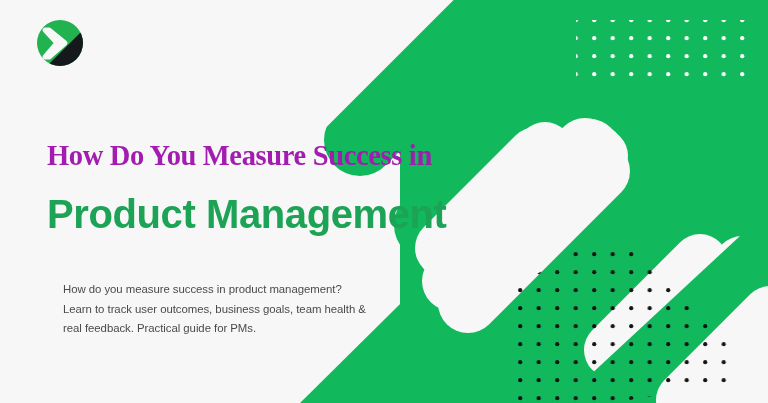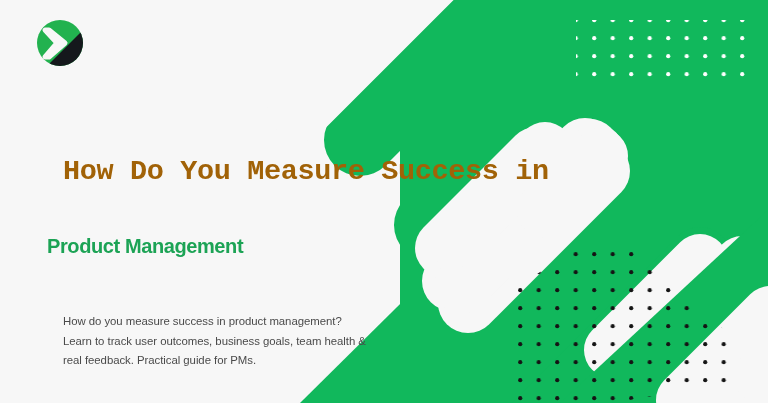--- a/index.html
+++ b/index.html
@@ -43,35 +43,35 @@
 
   
   #copy {
     position: absolute;
     left: 47px;
     top: 138px;
     width: 430px;
   }
 
   .headline-1 {
-    margin: 16px;
-    font-family: Liberation Mono, monospace;
+    margin: 0;
+    font-family: Liberation Serif, serif;
     font-size: 28.5px;
     line-height: 36px;
     font-weight: bold;
     letter-spacing: -0.35px;
-    color: #a16207;
+    color: #a21caf;
     white-space: nowrap;
   }
 
   .headline-2 {
     margin: 0;
     padding-top: 20px;
     font-family: "Liberation Sans", sans-serif;
-    font-size: 20px;
+    font-size: 40px;
     line-height: 40px;
     font-weight: bold;
     letter-spacing: -0.4px;
     color: #1ca355;
     white-space: nowrap;
   }
 
   #description {
     margin: 16px;
     padding-top: 30px;

